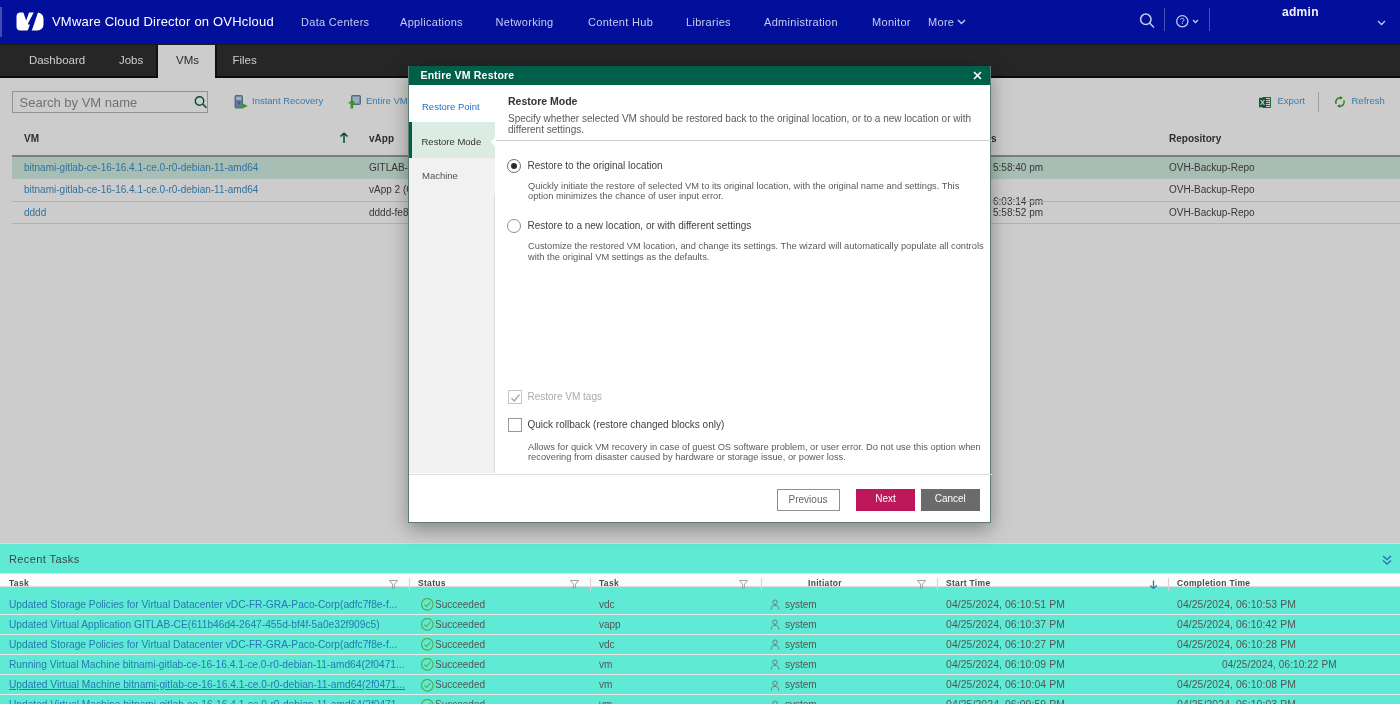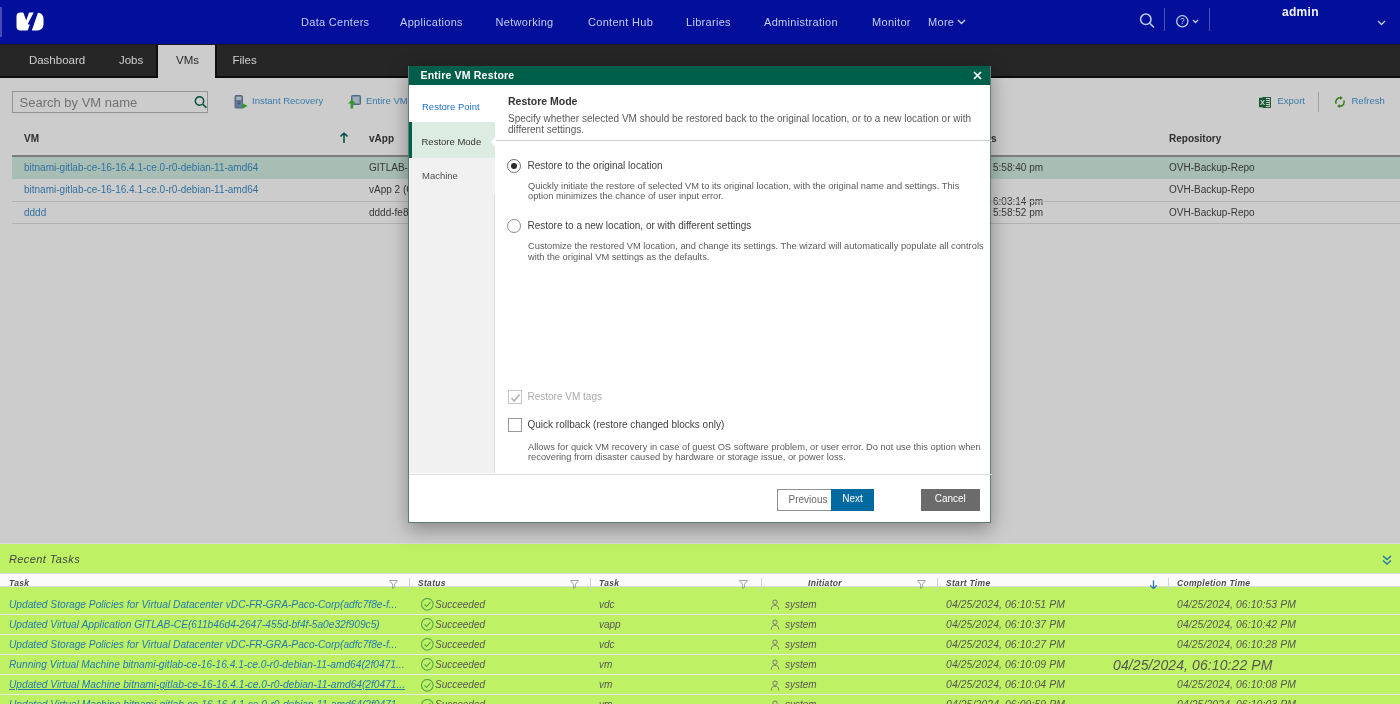--- a/index.html
+++ b/index.html
@@ -28,21 +28,21 @@
 .toollink { position:absolute; top:15px; height:20px; line-height:20px; font-size:9.5px; color:#4a9ad4; white-space:nowrap; }
 .hdr { position:absolute; top:52.5px; height:20px; line-height:20px; font-size:10px; font-weight:700; color:#3b3b3b; white-space:nowrap; }
 .vmcell { position:absolute; height:20px; line-height:20px; font-size:10px; color:#474747; white-space:nowrap; }
 .vmlink { color:#3f8fc8; }
 .rowsep { position:absolute; left:11.5px; width:1388.5px; height:1px; background:#dfdfdf; }
 
 
 #dim { position:absolute; left:0; top:44px; width:1400px; height:499px; background:rgba(0,0,0,0.2); z-index:5; }
 
 
-#tasks { position:absolute; left:0; top:543px; width:1400px; height:161px; background:#bef264; border-top:1px solid #d9d9d9;font-style:italic; }
+#tasks { position:absolute; left:0; top:543px; width:1400px; height:161px; background:#5eead4; border-top:1px solid #d9d9d9; }
 #tasks .ttitle { position:absolute; left:9px; top:5px; height:20px; line-height:20px; font-size:11px; color:#444; letter-spacing:0.4px; }
 #thead { position:absolute; left:0; top:29.4px; width:1400px; height:14px; border-top:1px solid #dcdcdc; border-bottom:1px solid #dcdcdc; background:#fbfbfb; }
 .th { position:absolute; top:0; height:19px; line-height:19px; font-size:8.5px; font-weight:700; color:#4a4a4a; letter-spacing:0.3px; white-space:nowrap; }
 .colsep { position:absolute; top:3.5px; width:1px; height:13px; background:#d4d4d4; }
 .trow { position:absolute; left:0; width:1400px; height:20.1px; border-bottom:1px solid #e9e9e9; }
 .tc { position:absolute; top:0; height:20px; line-height:20px; font-size:10px; color:#565656; white-space:nowrap; }
 .tlink { font-size:10.2px; color:#2679b3; }
 
 
 #modal { position:absolute; left:408px; top:66px; width:583px; height:457px; background:#fff; z-index:10;
@@ -64,20 +64,21 @@
 <div id="root">
 
   <div id="nav">
     <div class="abs" style="left:0;top:7px;width:2px;height:30px;background:#444bb4"></div>
     <svg class="abs" style="left:16px;top:11px" width="30" height="21" viewBox="0 0 30 21">
       <path fill="#fff" d="M4.5,1.5 h17 a6,6 0 0 1 6,6 v6 a6,6 0 0 1 -6,6 h-17 a4,4 0 0 1 -4,-4 v-10 a4,4 0 0 1 4,-4 z"></path>
       <path fill="#020f9a" d="M6.8,0 L10.2,9.5 L13.6,0 Z"></path>
       <path fill="#020f9a" d="M18.5,0 L22.5,0 L15.3,21 L11.2,21 L13.9,13.6 L11.8,13.6 L12.6,11.3 Z"></path>
       <path fill="#020f9a" d="M27.5,0 L30,0 L30,8 Z"></path>
     </svg>
+    <div class="title">VMware Cloud Director on OVHcloud</div>
     <div class="navitem" style="left:301px">Data Centers</div>
     <div class="navitem" style="left:400px">Applications</div>
     <div class="navitem" style="left:495.5px">Networking</div>
     <div class="navitem" style="left:588px">Content Hub</div>
     <div class="navitem" style="left:686px">Libraries</div>
     <div class="navitem" style="left:764px">Administration</div>
     <div class="navitem" style="left:872px">Monitor</div>
     <div class="navitem" style="left:928px">More</div>
     <svg class="abs" style="left:957px;top:19px" width="9" height="6" viewBox="0 0 9 6">
         <path d="M1,1 L4.5,4.5 L8,1" fill="none" stroke="#c3cdf0" stroke-width="1.4"></path>
@@ -277,21 +278,21 @@
       <svg class="abs" style="left:420.5px;top:3.5px" width="13" height="13" viewBox="0 0 13 13">
           <use href="#okc"></use>
         </svg>
       <div class="tc" style="left:435px">Succeeded</div>
       <div class="tc" style="left:599px">vm</div>
       <svg class="abs" style="left:770px;top:4.5px" width="10" height="11" viewBox="0 0 10 11">
           <use href="#prs"></use>
         </svg>
       <div class="tc" style="left:785px">system</div>
       <div class="tc" style="left:946px;font-size:10.4px;letter-spacing:0.1px">04/25/2024, 06:10:09 PM</div>
-      <div class="tc" style="left:1113px;font-size:14px;letter-spacing:0.1px">04/25/2024, 06:10:22 PM</div>
+      <div class="tc" style="left:1222px;font-size:10px;letter-spacing:0.1px">04/25/2024, 06:10:22 PM</div>
     </div>
     <div class="trow" style="top:131px">
       <div class="tc tlink" style="left:9px;text-decoration:underline">Updated Virtual Machine bitnami-gitlab-ce-16-16.4.1-ce.0-r0-debian-11-amd64(2f0471...</div>
       <svg class="abs" style="left:420.5px;top:3.5px" width="13" height="13" viewBox="0 0 13 13">
           <use href="#okc"></use>
         </svg>
       <div class="tc" style="left:435px">Succeeded</div>
       <div class="tc" style="left:599px">vm</div>
       <svg class="abs" style="left:770px;top:4.5px" width="10" height="11" viewBox="0 0 10 11">
           <use href="#prs"></use>
@@ -347,17 +348,17 @@
       <path d="M1.5,5 L4.2,8 L9.5,1.5" fill="none" stroke="#b0b0b0" stroke-width="1.6"></path>
     </svg>
     <div class="mlabel" style="left:118.5px;top:324.2px;color:#ababab">Restore VM tags</div>
 
     <div class="cb" style="left:98.9px;top:352px"></div>
     <div class="mlabel" style="left:118.5px;top:351.9px">Quick rollback (restore changed blocks only)</div>
     <div class="mdesc" style="left:119px;top:375.5px">Allows for quick VM recovery in case of guest OS software problem, or user error. Do not use this option when<br>recovering from disaster caused by hardware or storage issue, or power loss.</div>
 
     <div class="abs" style="left:0;top:407.7px;width:582.5px;height:1px;background:#dcdcdc"></div>
     <div class="btn" style="left:367.5px;width:63px;background:#fff;border:1px solid #8f8f8f;color:#666">Previous</div>
-    <div class="btn" style="left:422px;width:43px;background:#0369a1;color:#fff">Next</div>
+    <div class="btn" style="left:447px;width:59px;background:#be185d;color:#fff">Next</div>
     <div class="btn" style="left:512px;width:58.5px;background:#6b6b6b;color:#fff">Cancel</div>
   </div>
 
 </div>
 
 </body></html>

